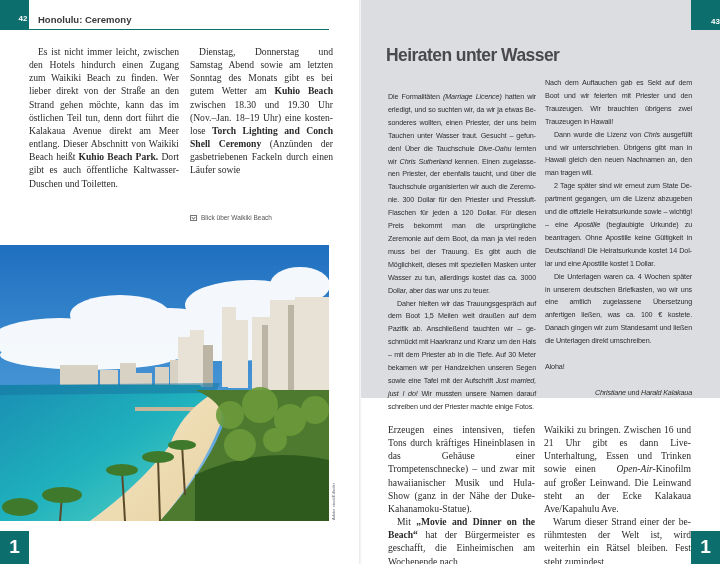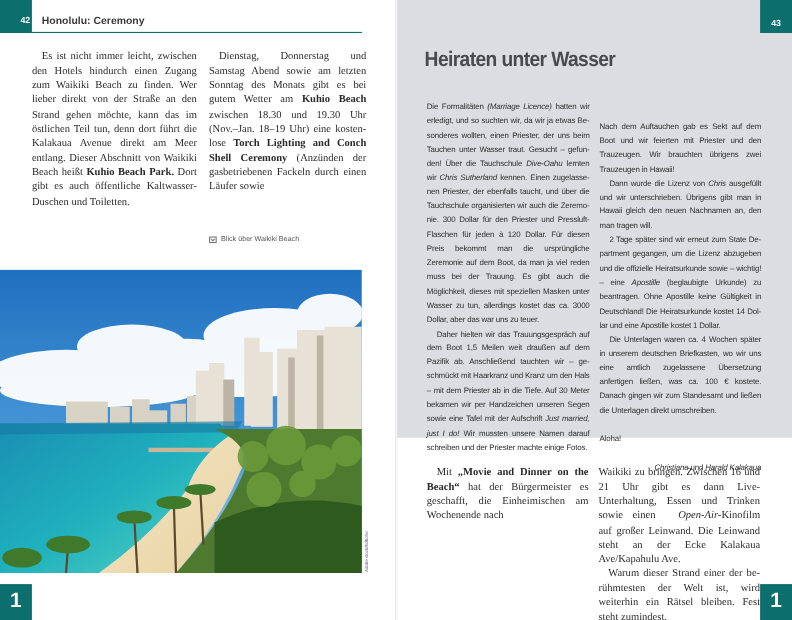--- a/index.html
+++ b/index.html
@@ -38,33 +38,33 @@
   .chapter-tab-left { position: absolute; left: 0; top: 531px; width: 29px; height: 33px; background: #0d6e6e; }
   .chapter-num { font-family: "Liberation Sans", sans-serif; font-weight: bold; font-size: 19px; color: #fff;
     position: absolute; width: 100%; text-align: center; top: 5px; }
 
   
   .gutter { position: absolute; left: 359px; top: 0; width: 3px; height: 564px;
     background: linear-gradient(to right, #e8e8e8, #ffffff); }
   .right-page { position: absolute; left: 361px; top: 0; width: 359px; height: 564px; background: #fff; }
   .box { position: absolute; left: 361px; top: 0; width: 359px; height: 398px; background: #dcdde0; }
   .right-tab { position: absolute; left: 691px; top: 0; width: 29px; height: 30px; background: #0d6e6e; }
-  .right-pagenum { position: absolute; left: 691px; top: 17px; width: 29px; text-align: center;
+  .right-pagenum { position: absolute; left: 691px; top: 17px; width: 29px; text-align: right;
     font-family: "Liberation Sans", sans-serif; font-weight: bold; font-size: 8px; color: #fff; }
 
   .box-title { position: absolute; left: 386px; top: 44px; font-family: "Liberation Sans", sans-serif;
     font-weight: bold; font-size: 19px; color: #4a4a4c; letter-spacing: -0.6px; transform: scaleX(0.92); transform-origin: left; }
 
   .bc { position: absolute; font-family: "Liberation Sans", sans-serif; font-size: 7.2px; line-height: 12.9px;
     color: #2e2e2e; text-align: justify; letter-spacing: -0.15px; }
   .bc p { margin: 0; }
   .bc p.indent { text-indent: 9px; }
   .bc i { font-style: italic; }
   .bc1 { left: 388px; top: 91px; width: 148px; }
-  .bc2 { left: 545px; top: 109px; width: 147px; }
+  .bc2 { left: 545px; top: 77px; width: 147px; }
   .signature { text-align: right !important; margin-top: 13px !important; }
   .aloha { margin-top: 13px !important; }
 
   .rc1 { left: 388px; top: 423px; width: 147px; }
   .rc2 { left: 544px; top: 423px; width: 147px; }
 
   .chapter-tab-right { position: absolute; left: 691px; top: 531px; width: 29px; height: 33px; background: #0d6e6e; }
 </style>
 </head>
 <body>
@@ -195,20 +195,21 @@
 <div class="bc bc2">
 <p>Nach dem Auftauchen gab es Sekt auf dem Boot und wir feierten mit Priester und den Trauzeu­gen. Wir brauchten übrigens zwei Trauzeugen in Hawaii!</p>
     <p class="indent">Dann wurde die Lizenz von <i>Chris</i> ausgefüllt und wir unterschrieben. Übrigens gibt man in Hawaii gleich den neuen Nachnamen an, den man tragen will.</p>
     <p class="indent">2 Tage später sind wir erneut zum State De­partment gegangen, um die Lizenz abzugeben und die offizielle Heiratsurkunde sowie – wich­tig! – eine <i>Apostille</i> (beglaubigte Urkunde) zu beantragen. Ohne Apostille keine Gültigkeit in Deutschland! Die Heiratsurkunde kostet 14 Dol­lar und eine Apostille kostet 1 Dollar.</p>
     <p class="indent">Die Unterlagen waren ca. 4 Wochen später in unserem deutschen Briefkasten, wo wir uns eine amtlich zugelassene Übersetzung anfertigen ließen, was ca. 100 € kostete. Danach gingen wir zum Standesamt und ließen die Unterlagen direkt umschreiben.</p>
     <p class="aloha">Aloha!</p>
     <p class="signature"><i>Christiane</i> und <i>Harald Kalakaua</i></p>
   </div>
 
 <div class="col rc1">
+    <p>Erzeugen eines intensiven, tiefen Tons durch kräftiges Hineinblasen in das Ge­häuse einer Trompetenschnecke) – und zwar mit hawaiianischer Musik und Hu­la-Show (ganz in der Nähe der Duke-Kahanamoku-Statue).</p>
     <p class="indent">Mit <b>„Movie and Dinner on the Beach“</b> hat der Bürgermeister es geschafft, die Einheimischen am Wochenende nach</p>
   </div>
 <div class="col rc2">
     <p>Waikiki zu bringen. Zwischen 16 und 21 Uhr gibt es dann Live-Unterhaltung, Es­sen und Trinken sowie einen <i>Open-Air-</i>Kinofilm auf großer Leinwand. Die Leinwand steht an der Ecke Kalakaua Ave/Kapahulu Ave.</p>
     <p class="indent">Warum dieser Strand einer der be­rühmtesten der Welt ist, wird weiterhin ein Rätsel bleiben. Fest steht zumindest,</p>
   </div>
 
 <div class="chapter-tab-right">
   <span class="chapter-num">1</span>
 </div>

